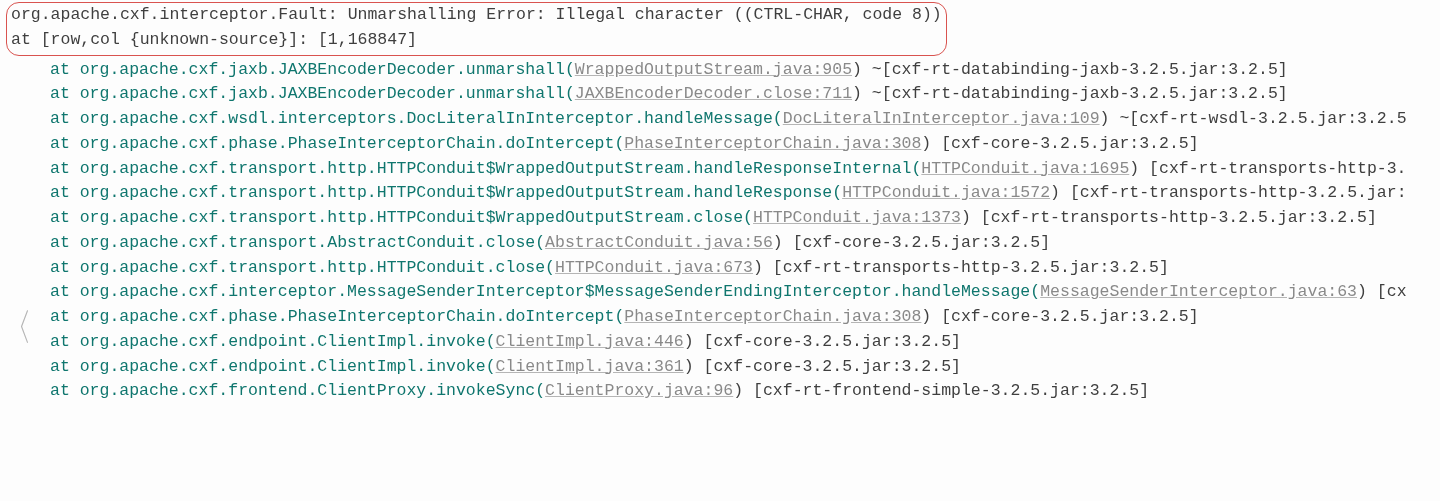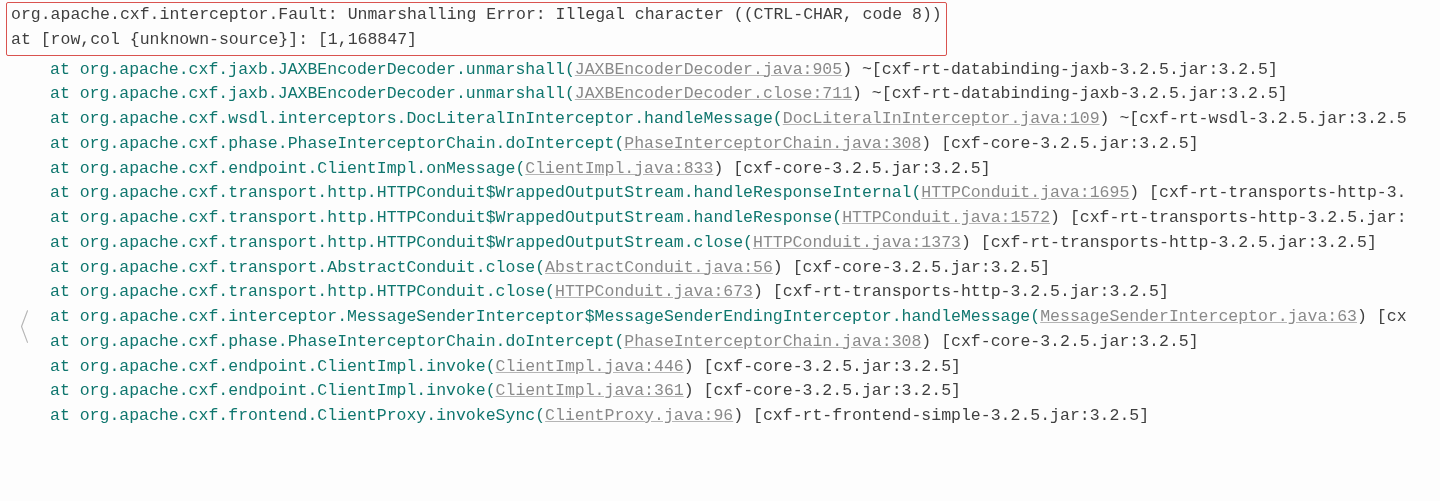--- a/index.html
+++ b/index.html
@@ -12,21 +12,21 @@
     color: #3f3f3f;
     width: 1440px;
     height: 501px;
     overflow: hidden;
     white-space: nowrap;
   }
   .wrap { padding: 2px 0 0 6px; }
   .error-box {
     display: inline-block;
     border: 1.5px solid #d9534f;
-    border-radius: 2px;
+    border-radius: 13px;
     padding: 0 4px 2px 4px;
     margin-bottom: 2px;
   }
   .stack-line { padding-left: 44px; }
   .at { color: #0f766e; }
   .link {
     color: #898989;
     text-decoration: underline;
     text-decoration-color: #b5b5b5;
   }
@@ -48,25 +48,24 @@
 <div class="wrap">
 
   <span class="arrow-left">〈</span>
 
   <div class="error-box">
     <div>org.apache.cxf.interceptor.Fault: Unmarshalling Error: Illegal character ((CTRL-CHAR, code 8))</div>
     <div>at [row,col {unknown-source}]: [1,168847]</div>
   </div>
 
   <div id="stack">
-      <div class="stack-line"><span class="at">at org.apache.cxf.jaxb.JAXBEncoderDecoder.unmarshall(</span><span class="link">JAXBEncoderDecoder.java:905</span><span class="suffix">) ~[cxf-rt-databinding-jaxb-3.2.5.jar:3.2.5]</span></div>
+      <div class="stack-line"><span class="at">at org.apache.cxf.jaxb.JAXBEncoderDecoder.unmarshall(</span><span class="link">WrappedOutputStream.java:905</span><span class="suffix">) ~[cxf-rt-databinding-jaxb-3.2.5.jar:3.2.5]</span></div>
       <div class="stack-line"><span class="at">at org.apache.cxf.jaxb.JAXBEncoderDecoder.unmarshall(</span><span class="link">JAXBEncoderDecoder.close:711</span><span class="suffix">) ~[cxf-rt-databinding-jaxb-3.2.5.jar:3.2.5]</span></div>
       <div class="stack-line"><span class="at">at org.apache.cxf.wsdl.interceptors.DocLiteralInInterceptor.handleMessage(</span><span class="link">DocLiteralInInterceptor.java:109</span><span class="suffix">) ~[cxf-rt-wsdl-3.2.5.jar:3.2.5</span></div>
       <div class="stack-line"><span class="at">at org.apache.cxf.phase.PhaseInterceptorChain.doIntercept(</span><span class="link">PhaseInterceptorChain.java:308</span><span class="suffix">) [cxf-core-3.2.5.jar:3.2.5]</span></div>
-      <div class="stack-line"><span class="at">at org.apache.cxf.endpoint.ClientImpl.onMessage(</span><span class="link">ClientImpl.java:833</span><span class="suffix">) [cxf-core-3.2.5.jar:3.2.5]</span></div>
       <div class="stack-line"><span class="at">at org.apache.cxf.transport.http.HTTPConduit$WrappedOutputStream.handleResponseInternal(</span><span class="link">HTTPConduit.java:1695</span><span class="suffix">) [cxf-rt-transports-http-3.</span></div>
       <div class="stack-line"><span class="at">at org.apache.cxf.transport.http.HTTPConduit$WrappedOutputStream.handleResponse(</span><span class="link">HTTPConduit.java:1572</span><span class="suffix">) [cxf-rt-transports-http-3.2.5.jar:</span></div>
       <div class="stack-line"><span class="at">at org.apache.cxf.transport.http.HTTPConduit$WrappedOutputStream.close(</span><span class="link">HTTPConduit.java:1373</span><span class="suffix">) [cxf-rt-transports-http-3.2.5.jar:3.2.5]</span></div>
       <div class="stack-line"><span class="at">at org.apache.cxf.transport.AbstractConduit.close(</span><span class="link">AbstractConduit.java:56</span><span class="suffix">) [cxf-core-3.2.5.jar:3.2.5]</span></div>
       <div class="stack-line"><span class="at">at org.apache.cxf.transport.http.HTTPConduit.close(</span><span class="link">HTTPConduit.java:673</span><span class="suffix">) [cxf-rt-transports-http-3.2.5.jar:3.2.5]</span></div>
       <div class="stack-line"><span class="at">at org.apache.cxf.interceptor.MessageSenderInterceptor$MessageSenderEndingInterceptor.handleMessage(</span><span class="link">MessageSenderInterceptor.java:63</span><span class="suffix">) [cx</span></div>
       <div class="stack-line"><span class="at">at org.apache.cxf.phase.PhaseInterceptorChain.doIntercept(</span><span class="link">PhaseInterceptorChain.java:308</span><span class="suffix">) [cxf-core-3.2.5.jar:3.2.5]</span></div>
       <div class="stack-line"><span class="at">at org.apache.cxf.endpoint.ClientImpl.invoke(</span><span class="link">ClientImpl.java:446</span><span class="suffix">) [cxf-core-3.2.5.jar:3.2.5]</span></div>
       <div class="stack-line"><span class="at">at org.apache.cxf.endpoint.ClientImpl.invoke(</span><span class="link">ClientImpl.java:361</span><span class="suffix">) [cxf-core-3.2.5.jar:3.2.5]</span></div>
       <div class="stack-line"><span class="at">at org.apache.cxf.frontend.ClientProxy.invokeSync(</span><span class="link">ClientProxy.java:96</span><span class="suffix">) [cxf-rt-frontend-simple-3.2.5.jar:3.2.5]</span></div>

